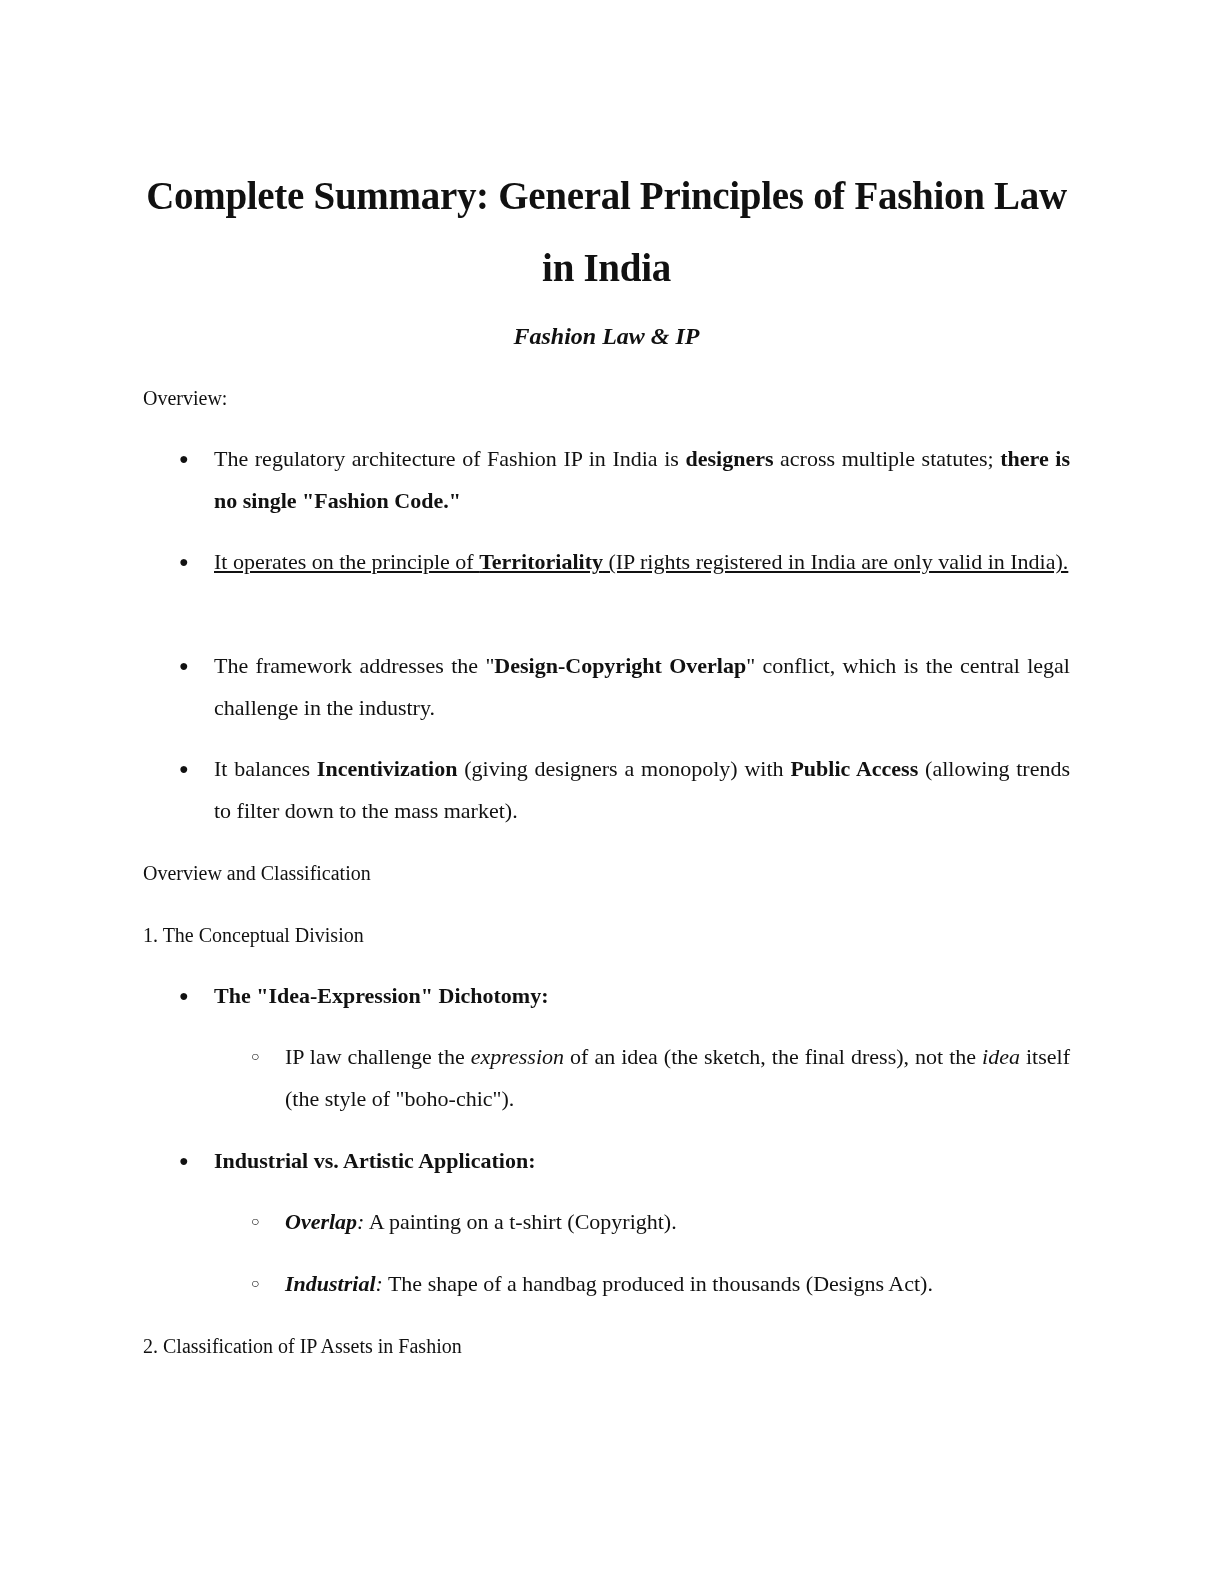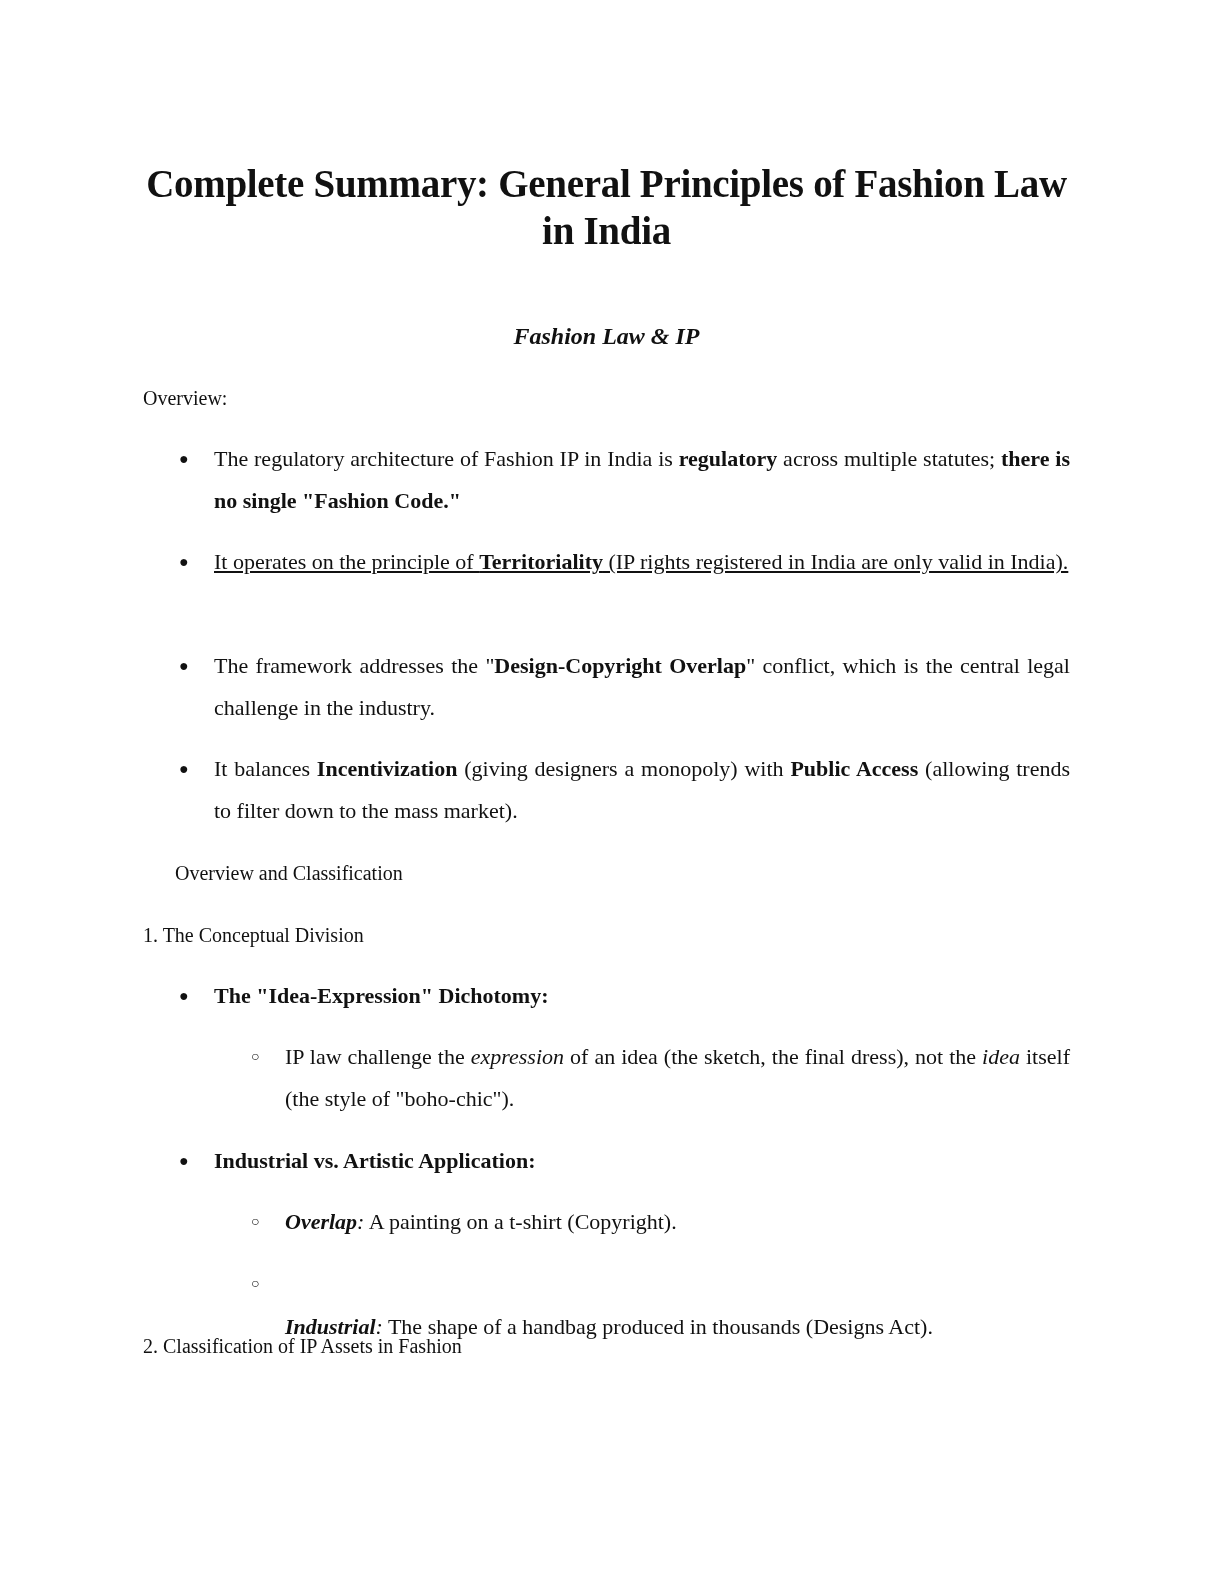--- a/index.html
+++ b/index.html
@@ -22,21 +22,21 @@
       width: 927px;
     }
     .title {
       position: absolute;
       left: 0;
       top: 160px;
       width: 927px;
       text-align: center;
       font-weight: bold;
       font-size: 39px;
-      line-height: 47px;
+      line-height: 72px;
       margin: 0;
       letter-spacing: -0.3px;
     }
     .subtitle {
       position: absolute;
       left: 0;
       top: 322px;
       width: 927px;
       text-align: center;
       font-weight: bold;
@@ -80,39 +80,39 @@
 <div class="page">
 
   <h1 class="title">Complete Summary: General Principles of Fashion Law in India</h1>
 
   <p class="subtitle">Fashion Law &amp; IP</p>
 
   <p class="heading" style="top:384px;">Overview:</p>
 
   <span class="bullet lvl1-bullet" style="top:438px;">●</span>
   <p class="para lvl1" style="top:438px;">
-    <span>The regulatory architecture of Fashion IP in India is </span><b>regulatory</b><span> across multiple statutes; </span><b>there is no single "Fashion Code."</b>
+    <span>The regulatory architecture of Fashion IP in India is </span><b>designers</b><span> across multiple statutes; </span><b>there is no single "Fashion Code."</b>
   </p>
 
   <span class="bullet lvl1-bullet" style="top:541px;">●</span>
   <p class="para lvl1" style="top:541px;text-decoration:underline;">
     <span>It operates on the principle of </span><b>Territoriality</b><span> (IP rights registered in India are only valid in India).</span>
   </p>
 
   <span class="bullet lvl1-bullet" style="top:645px;">●</span>
   <p class="para lvl1" style="top:645px;">
     <span>The framework addresses the "</span><b>Design-Copyright Overlap</b><span>" conflict, which is the central legal challenge in the industry.</span>
   </p>
 
   <span class="bullet lvl1-bullet" style="top:748px;">●</span>
   <p class="para lvl1" style="top:748px;">
     <span>It balances </span><b>Incentivization</b><span> (giving designers a monopoly) with </span><b>Public Access</b><span> (allowing trends to filter down to the mass market).</span>
   </p>
 
-  <p class="heading" style="top:859px;margin-left:32px;">Overview and Classification</p>
+  <p class="heading" style="top:859px;">Overview and Classification</p>
 
   <p class="heading" style="top:921px;">1. The Conceptual Division</p>
 
   <span class="bullet lvl1-bullet" style="top:975px;">●</span>
   <p class="para lvl1 nowrap" style="top:975px;">
     <b>The "Idea-Expression" Dichotomy:</b>
   </p>
 
   <span class="bullet lvl2-bullet" style="top:1036px;">○</span>
   <p class="para lvl2" style="top:1036px;">
@@ -123,19 +123,19 @@
   <p class="para lvl1 nowrap" style="top:1140px;">
     <b>Industrial vs. Artistic Application:</b>
   </p>
 
   <span class="bullet lvl2-bullet" style="top:1201px;">○</span>
   <p class="para lvl2 nowrap" style="top:1201px;">
     <b><i>Overlap</i></b><i>:</i><span> A painting on a t-shirt (Copyright).</span>
   </p>
 
   <span class="bullet lvl2-bullet" style="top:1263px;">○</span>
-  <p class="para lvl2 nowrap" style="top:1263px;margin-top:43px;">
+  <p class="para lvl2 nowrap" style="top:1263px;">
     <b><i>Industrial</i></b><i>:</i><span> The shape of a handbag produced in thousands (Designs Act).</span>
   </p>
 
   <p class="heading" style="top:1332px;">2. Classification of IP Assets in Fashion</p>
 
 </div>
 
 </body></html>

